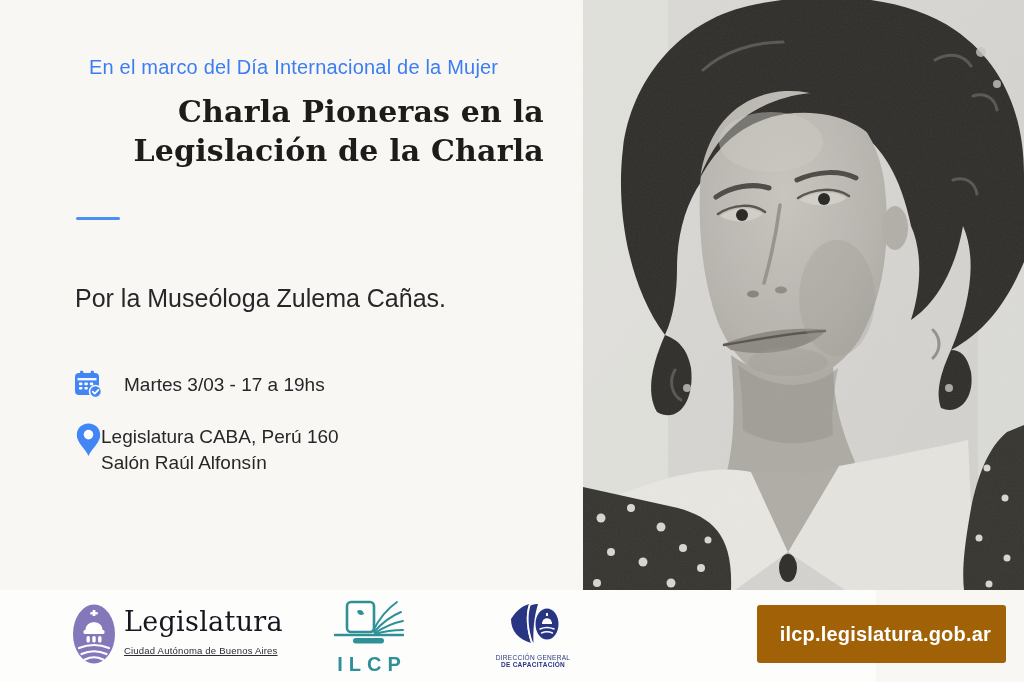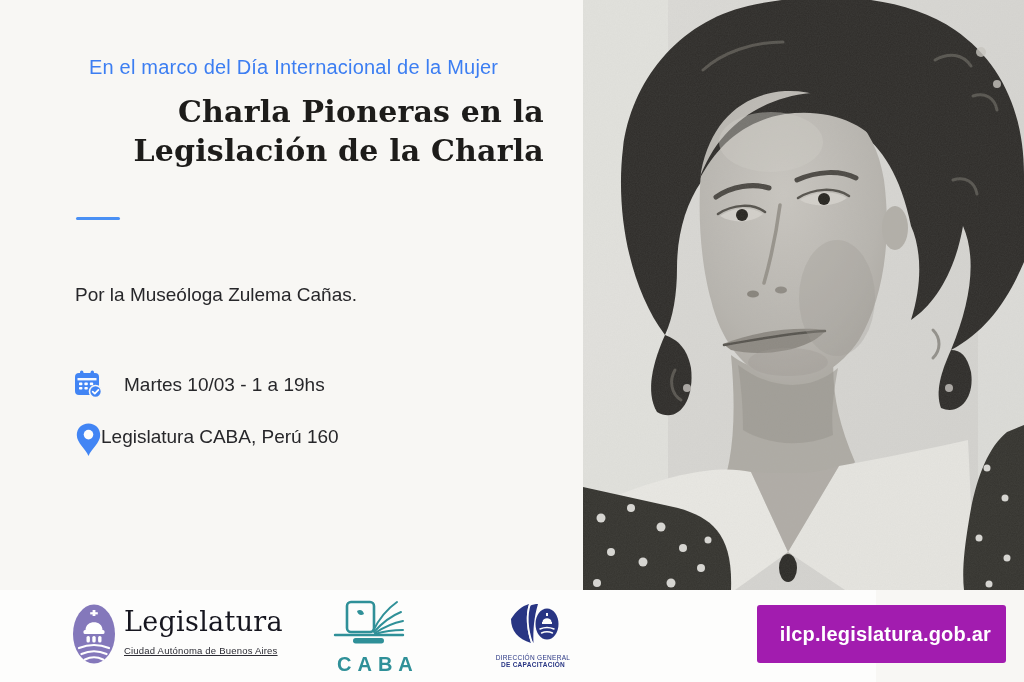--- a/index.html
+++ b/index.html
@@ -18,21 +18,21 @@
     position:absolute; left:74px; top:92px; width:470px;
     font-family:"DejaVu Serif", serif; font-weight:700;
     font-size:30px; line-height:39px; color:#1d1c1a; letter-spacing:0.2px;text-align:right;
   }
   .divider {
     position:absolute; left:76px; top:217px; width:44px; height:3px;
     background:#4a90f4; border-radius:2px;
   }
   .speaker {
     position:absolute; left:75px; top:284px;
-    font-size:19px; color:#27272a;
+    font-size:25px; color:#27272a;
   }
   .info-row { position:absolute; display:flex; align-items:flex-start; }
   .row-date { left:73px; top:369px; }
   .row-loc  { left:76px; top:423px; }
   .info-icon { flex:0 0 auto; }
   .info-text {
     font-size:19px; color:#27272a; line-height:26px;
   }
   .row-date .info-text { margin-left:21px; padding-top:3px; }
   .row-loc  .info-text { padding-top:1px; }
@@ -58,21 +58,21 @@
   .ilcp { position:absolute; left:331px; top:7px; width:76px; text-align:center; }
   .ilcp-word {
     margin-top:2px; font-size:20px; font-weight:700; color:#2f9098;
     letter-spacing:6px; text-indent:6px;
   }
   .cap { position:absolute; left:489px; top:8px; width:88px; text-align:center; }
   .cap-l1 { margin-top:2px; font-size:6.5px; color:#283583; letter-spacing:0.3px; }
   .cap-l2 { font-size:6.5px; font-weight:700; color:#283583; letter-spacing:0.3px; }
   .badge {
     position:absolute; left:757px; top:15px; width:249px; height:58px;
-    background:#a21caf; border-radius:3px;
+    background:#a16207; border-radius:3px;
     display:flex; flex-direction:column; justify-content:center; align-items:flex-end;
     padding-right:15px;
   }
   .badge-url    { font-size:20px; line-height:26px; color:#ffffff; font-weight:700; letter-spacing:0.2px; }
   .badge-handle { font-size:20px; line-height:25px; color:#cfc8e8; }
 </style>
 </head>
 <body>
 
 <div class="flyer">
@@ -99,32 +99,33 @@
           <rect x="6" y="13.6" width="3.4" height="2.6" rx="0.8"></rect>
           <rect x="11.4" y="13.6" width="3.4" height="2.6" rx="0.8"></rect>
           <rect x="16.8" y="13.6" width="3.4" height="2.6" rx="0.8"></rect>
           <rect x="6" y="18" width="3.4" height="2.6" rx="0.8"></rect>
           <rect x="11.4" y="18" width="3.4" height="2.6" rx="0.8"></rect>
         </g>
         <circle cx="22.5" cy="22.5" r="6" fill="#4285f4" stroke="#f8f7f4" stroke-width="1.6"></circle>
         <path d="M19.7,22.6 L21.8,24.6 L25.4,20.9" fill="none" stroke="#ffffff" stroke-width="1.8" stroke-linecap="round" stroke-linejoin="round"></path>
       </svg>
     </span>
-    <span class="info-text">Martes 10/03 - 1 a 19hs</span>
+    <span class="info-text">Martes 3/03 - 17 a 19hs</span>
   </div>
 
   <div class="info-row row-loc">
     <span class="info-icon">
       <svg width="25" height="34" viewBox="0 0 25 34">
         <path d="M12.5,0.5 C5.6,0.5 0.8,5.6 0.8,12 C0.8,20 9.5,25.5 12.5,33 C15.5,25.5 24.2,20 24.2,12 C24.2,5.6 19.4,0.5 12.5,0.5 Z" fill="#4285f4"></path>
         <circle cx="12.5" cy="11.6" r="4.8" fill="#fdfdfc"></circle>
       </svg>
     </span>
     <span class="info-text">
       <span style="display:block">Legislatura CABA, Perú 160</span>
+      <span style="display:block">Salón Raúl Alfonsín</span>
     </span>
   </div>
 
   <div class="photo">
     <svg width="441" height="590" viewBox="0 0 441 590">
       <defs>
         <linearGradient id="bgGrad" x1="0" y1="0" x2="1" y2="1">
           <stop offset="0" stop-color="#dcdbd7"></stop>
           <stop offset="1" stop-color="#d2d1cd"></stop>
         </linearGradient>
@@ -264,21 +265,21 @@
           <rect x="14" y="5" width="27" height="30" rx="4" stroke-width="2.6"></rect>
           <path d="M24,14 C27,12 30,13 31,17 C28,19 25,18 24,14 Z" fill="#2f9098" stroke="none"></path>
           <path d="M40,34 C46,22 54,12 64,5" stroke-width="2"></path>
           <path d="M41,35 C49,26 58,19 68,15" stroke-width="2"></path>
           <path d="M42,36 C51,30 60,26 70,24" stroke-width="2"></path>
           <path d="M42,37 C52,34 61,33 70,33" stroke-width="2"></path>
           <line x1="2" y1="38" x2="70" y2="38" stroke-width="2.4"></line>
         </g>
         <rect x="20" y="41" width="31" height="5.5" rx="2.7" fill="#2f9098"></rect>
       </svg>
-      <div class="ilcp-word">CABA</div>
+      <div class="ilcp-word">ILCP</div>
     </span>
 
     <span class="cap">
       <svg width="58" height="50" viewBox="0 0 58 50">
         <g fill="#283583">
           <path d="M27,45 C14,41 7,33 7,21 C12,13 18,8 25,6 C21,18 23,33 27,45 Z"></path>
           <path d="M29.5,45 C23,36 21.5,23 25.5,8 C28.5,6.5 31.5,6 34,6 C30,19 29,32 29.5,45 Z"></path>
           <ellipse cx="43" cy="26" rx="11.5" ry="15.5"></ellipse>
         </g>
         <g stroke="#fdfdfc" stroke-width="1.4" fill="none">

